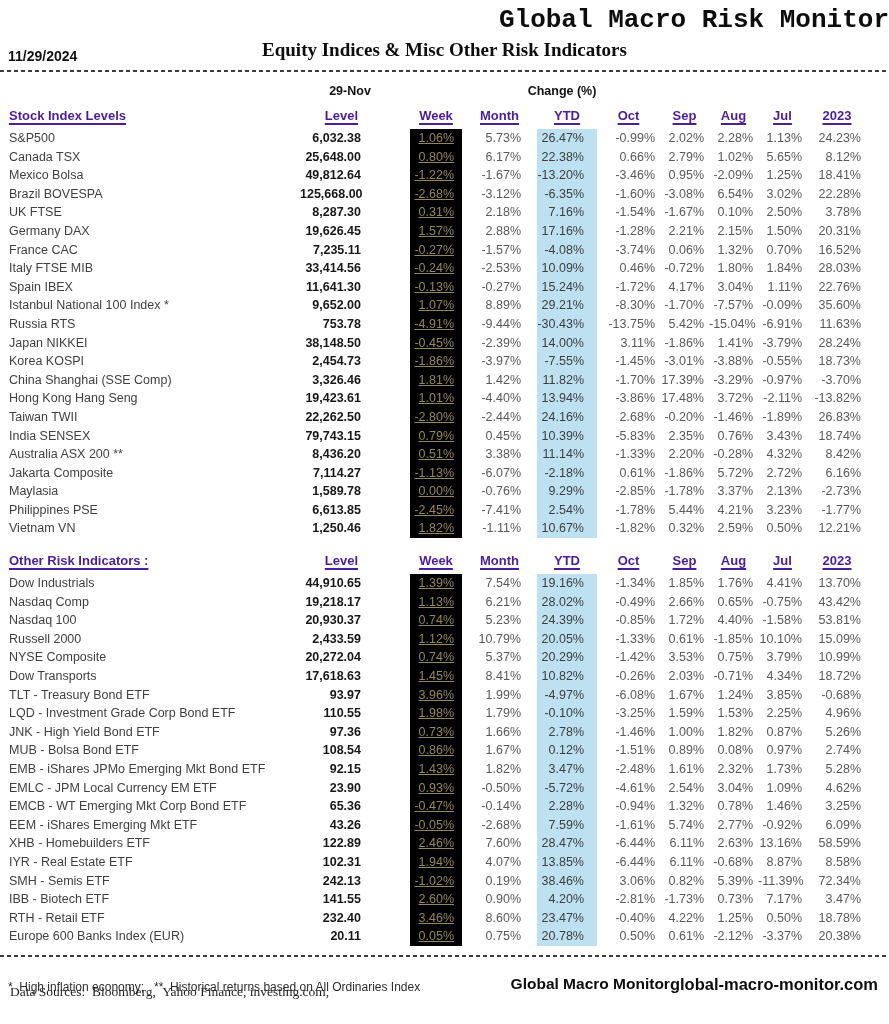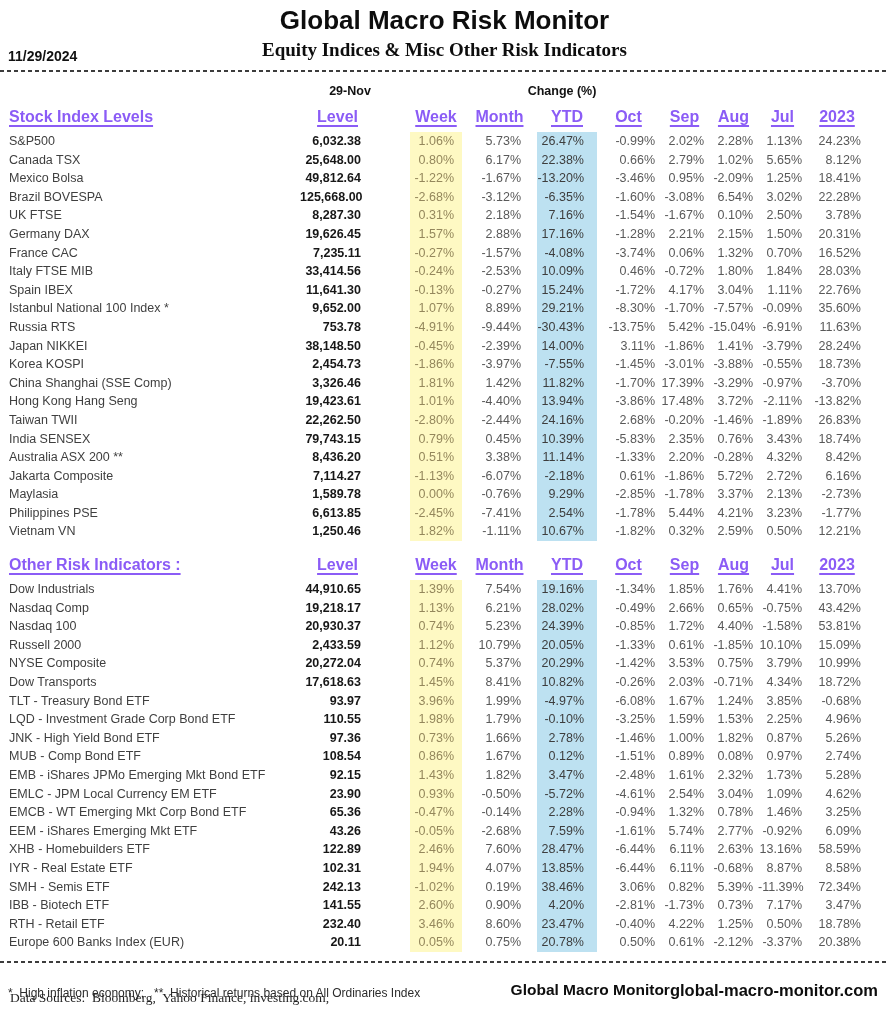--- a/index.html
+++ b/index.html
@@ -7,22 +7,22 @@
     position: relative;
     width: 889px;
     height: 1024px;
     background: #ffffff;
     overflow: hidden;
     font-family: "Liberation Sans", sans-serif;
     color: #262626;
   }
   .page-title {
     margin-top: 5px;
-    text-align: center;
-    font-family: Liberation Sans, sans-serif;
+    text-align: right;
+    font-family: Liberation Mono, monospace;
     font-weight: bold;
     font-size: 26px;
     line-height: 30px;
     color: #0d0d0d;
   }
   .page-subtitle {
     margin-top: 3px;
     text-align: center;
     font-family: "Liberation Serif", serif;
     font-weight: bold;
@@ -66,23 +66,23 @@
   col.w-level  { width: 68px; }
   col.w-spacer { width: 42px; }
   col.w-week   { width: 52px; }
   col.w-month  { width: 75px; }
   col.w-ytd    { width: 60px; }
   col.w-num    { width: 49px; }
   col.w-oct    { width: 63px; }
   col.w-2023   { width: 60px; }
 
   thead th {
-    font-size: 16px;
+    font-size: 13px;
     font-weight: bold;
-    color: #8b5cf6;
+    color: #4c1d95;
     text-align: center;
     vertical-align: bottom;
     padding: 6px 0 6px 0;
     text-decoration: underline;
     text-underline-offset: 3px;
     text-decoration-thickness: 1.5px;
     white-space: pre;
   }
   thead th.h-name  { text-align: left; padding-left: 1px; }
   thead th.h-level { text-align: right; padding-right: 10px; }
@@ -115,21 +115,21 @@
     font-size: 13.5px; color: #1f1f1f; white-space: pre;
   }
   .brand {
     position: absolute; right: 11px; top: 3px;
     display: flex; align-items: center;
     font-weight: bold; color: #0d0d0d;
   }
   .brand-name { font-size: 15.5px; line-height: 19px; }
   .brand-url  { font-size: 16.5px; line-height: 20px; }
 </style>
-<style>td.c-week{background:#fef9c3;color:#94875C;}td.c-ytd{background:#BDE1F1;}</style></head>
+<style>td.c-week{background:#000000;color:#94875C;text-decoration:underline;}td.c-ytd{background:#BDE1F1;}</style></head>
 <body>
 
 <div class="page">
 
   <div class="page-title">Global Macro Risk Monitor</div>
   <div class="page-subtitle">Equity Indices &amp; Misc Other Risk Indicators</div>
   <div class="report-date">11/29/2024</div>
 
   <div class="divider"></div>
 
@@ -598,21 +598,21 @@
           <td class="c-week">0.73%</td>
           <td class="c-month">1.66%</td>
           <td class="c-ytd">2.78%</td>
           <td class="c-num">-1.46%</td>
           <td class="c-num">1.00%</td>
           <td class="c-num">1.82%</td>
           <td class="c-num">0.87%</td>
           <td class="c-y2023">5.26%</td>
         </tr>
         <tr>
-          <td class="c-name">MUB - Comp Bond ETF</td>
+          <td class="c-name">MUB - Bolsa Bond ETF</td>
           <td class="c-level">108.54</td>
           <td class="c-spacer"></td>
           <td class="c-week">0.86%</td>
           <td class="c-month">1.67%</td>
           <td class="c-ytd">0.12%</td>
           <td class="c-num">-1.51%</td>
           <td class="c-num">0.89%</td>
           <td class="c-num">0.08%</td>
           <td class="c-num">0.97%</td>
           <td class="c-y2023">2.74%</td>

